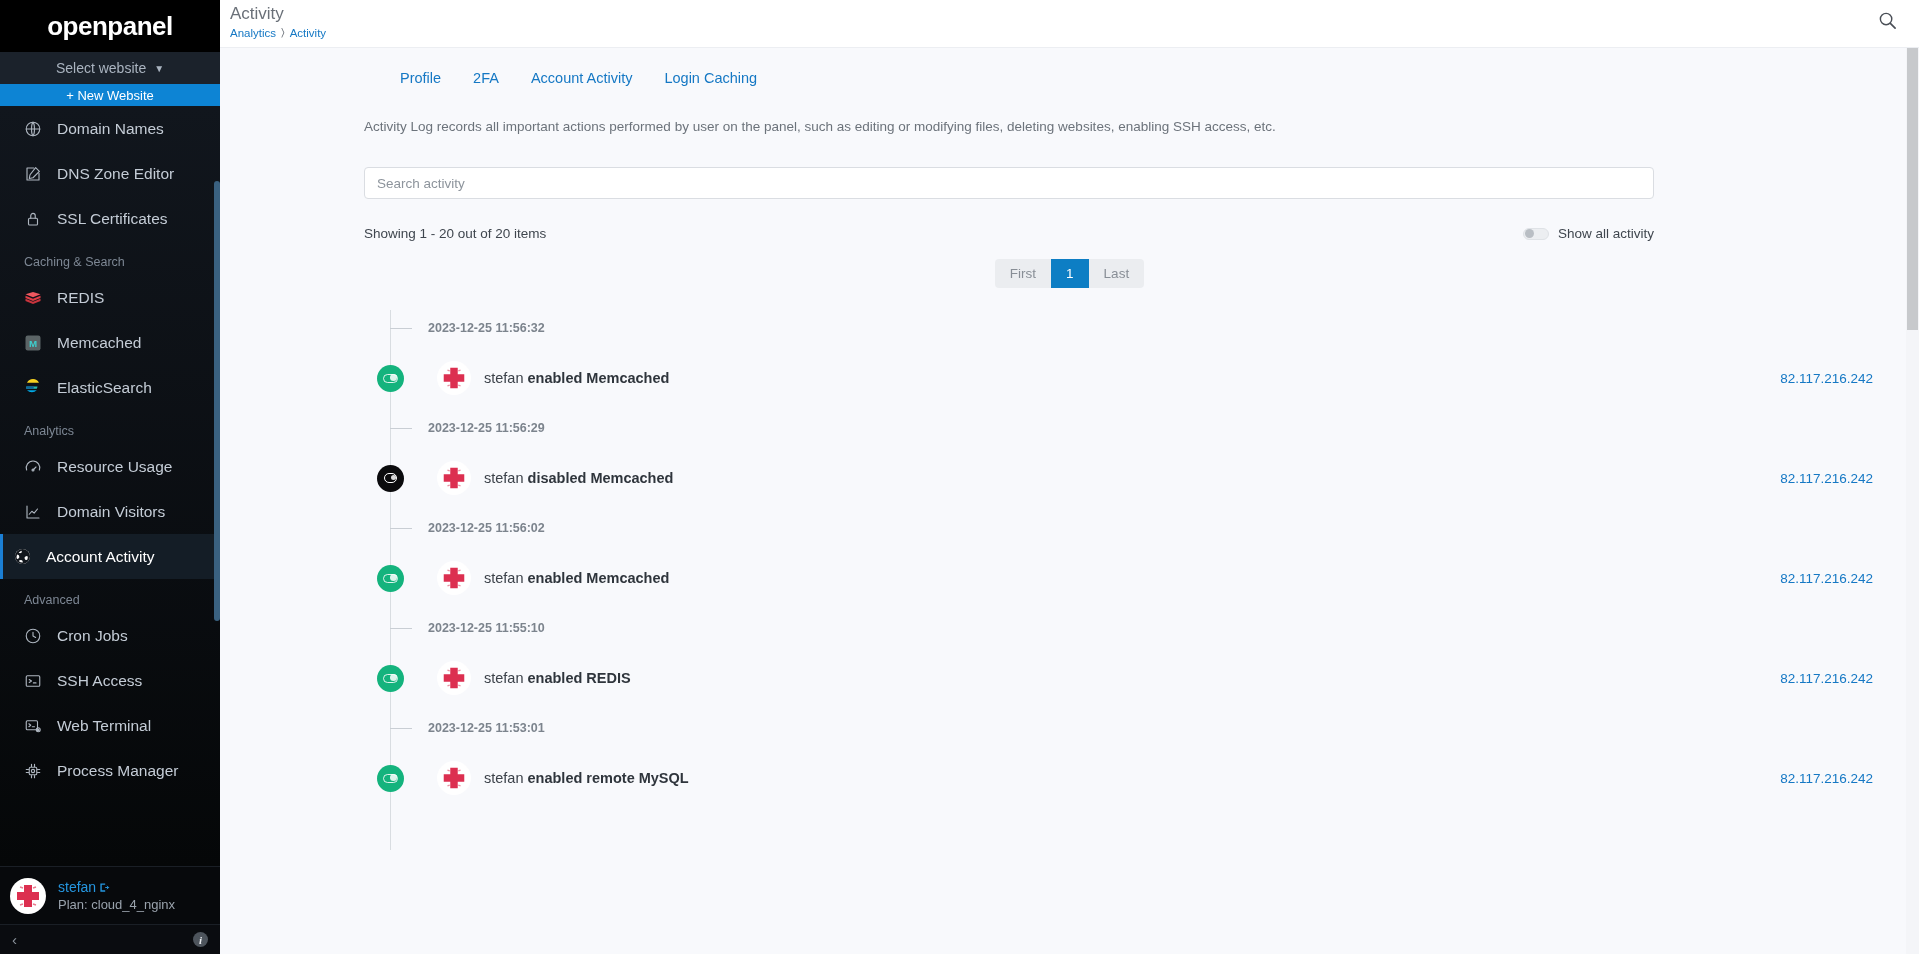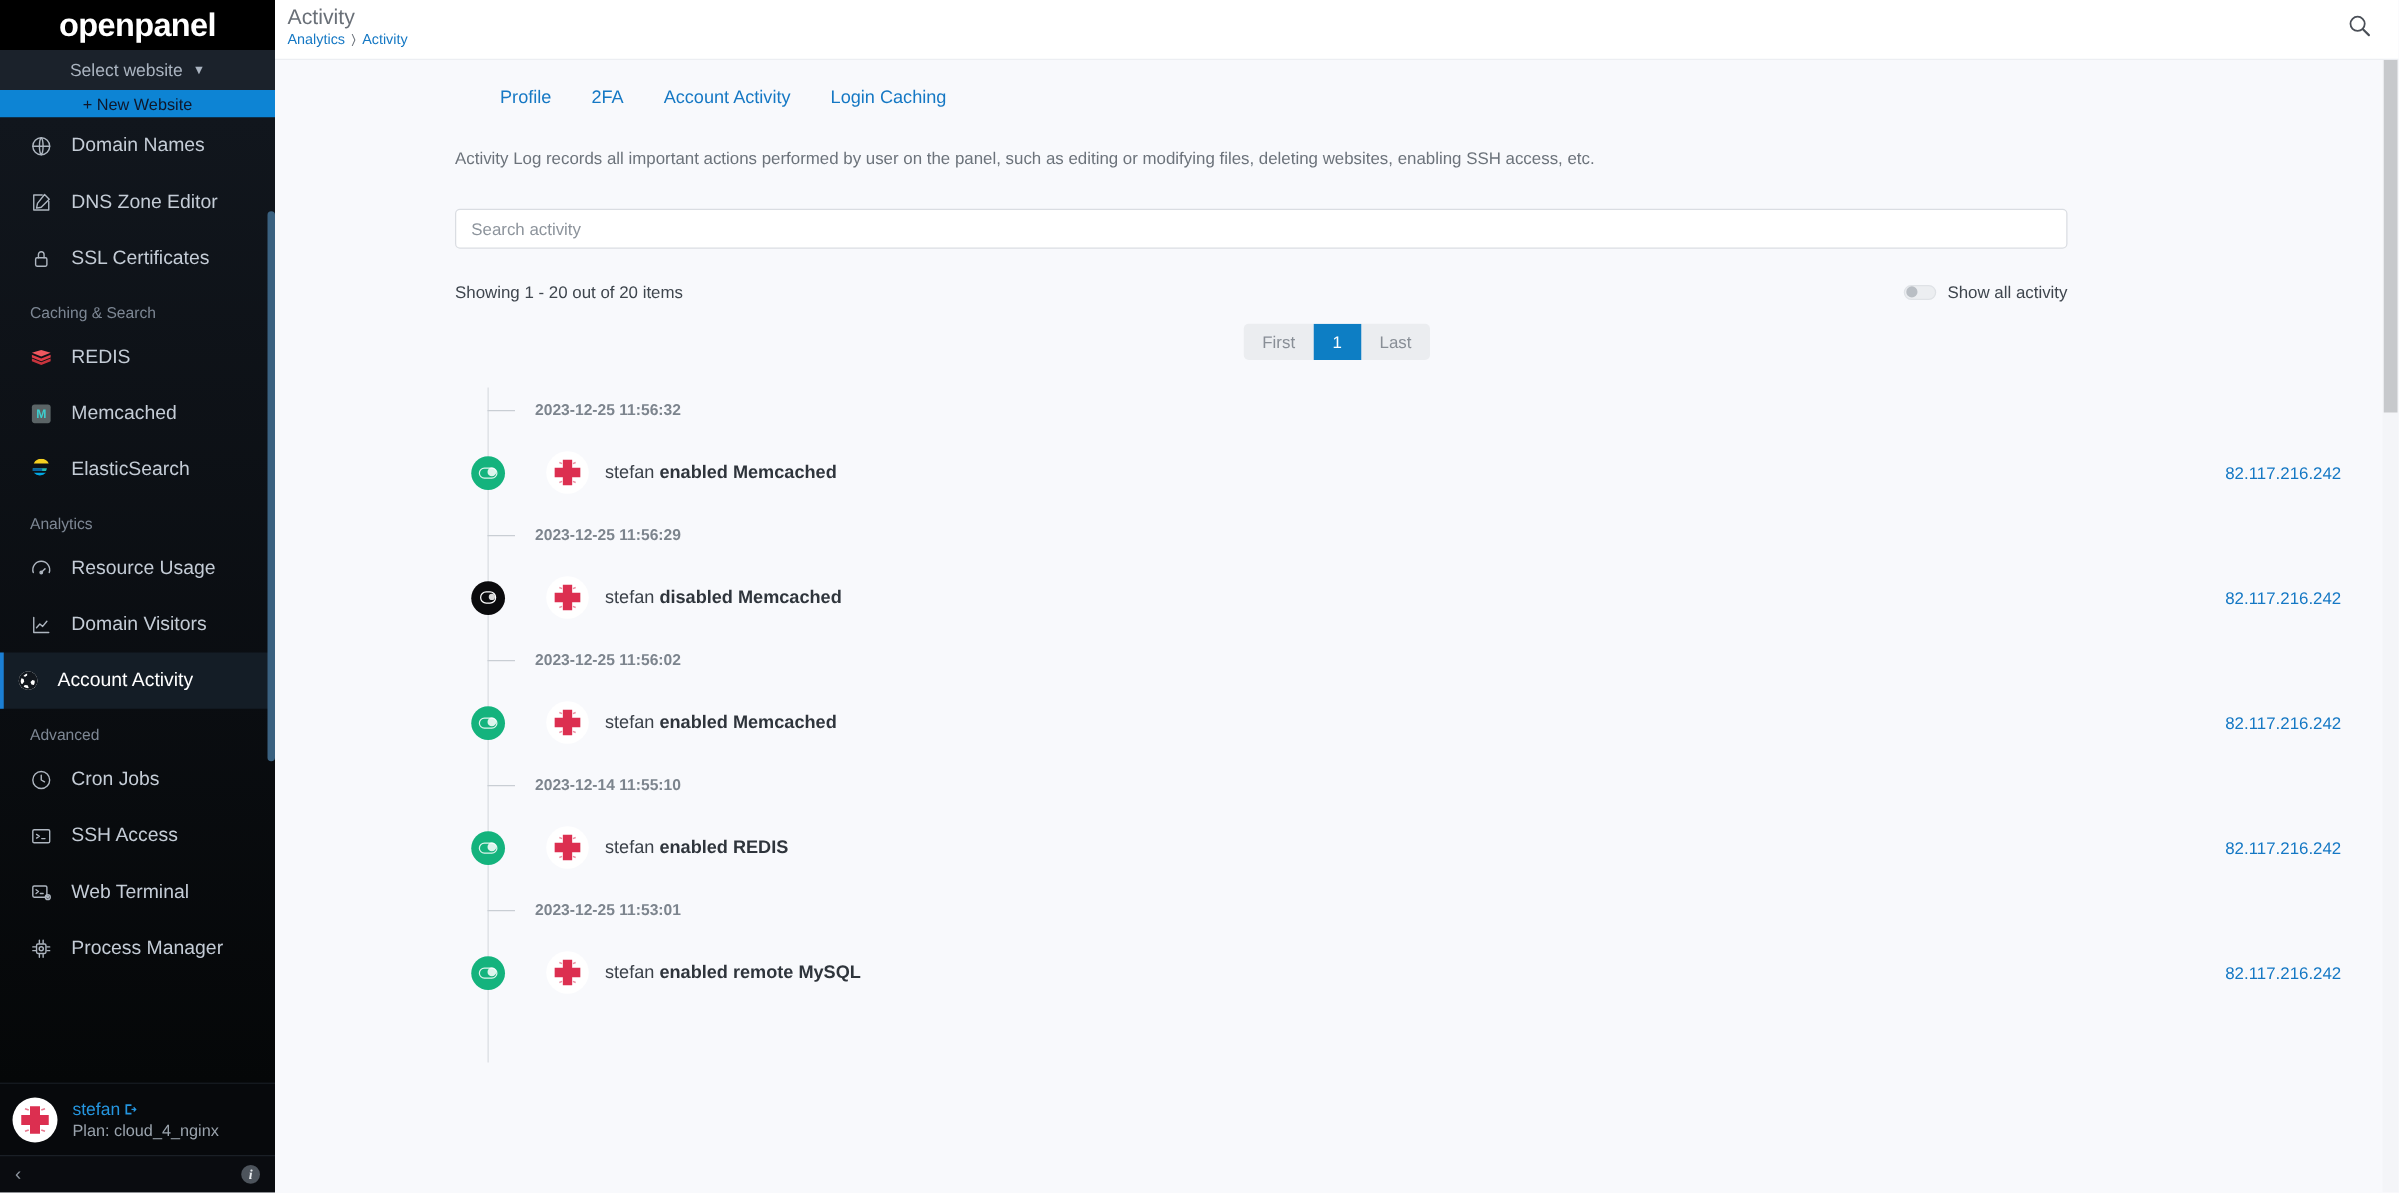--- a/index.html
+++ b/index.html
@@ -14,42 +14,42 @@
   
   .sidebar {
     width: 220px; height: 954px;
     background: #0d1117;
     position: relative;
     flex: 0 0 220px;
     display: flex; flex-direction: column;
     color: #c9d1d9;
   }
   .brand {
-    height: 40px;
+    height: 52px;
     background: #000000;
     display: flex; align-items: center; justify-content: center;
   }
   .brand-text {
     font-size: 26px; font-weight: 700; color: #ffffff;
     letter-spacing: -0.5px;
   }
   .site-select {
     height: 32px;
     background: #1b222b;
     display: flex; align-items: center; justify-content: center;
     gap: 8px;
     font-size: 14px; color: #aab4c0;
     cursor: pointer;
   }
   .chev { font-size: 10px; color: #aab4c0; }
   .new-website {
     height: 22px;
     background: #0d84d4;
     display: flex; align-items: center; justify-content: center;
-    font-size: 13px; color: #0f172a; font-weight: 500;
+    font-size: 13px; color: #ffffff; font-weight: 500;
     cursor: pointer;
   }
   .nav-scroll {
     flex: 1;
     overflow: hidden;
     position: relative;
     background: linear-gradient(180deg, #11161d 0%, #0a0d11 60%, #050708 100%);
   }
   .nav-item {
     display: flex; align-items: center;
@@ -585,21 +585,21 @@
               <svg width="28" height="28" viewBox="0 0 30 30">
                 <path d="M11 4 h8 v7 h7 v8 h-7 v7 h-8 v-7 h-7 v-8 h7 z" fill="#dc2f50"></path>
                 <path d="M8 6.5 l2.4 .9 M22 6.5 l-2.4 .9 M8 23.5 l2.4 -.9 M22 23.5 l-2.4 -.9" stroke="#eb8ea0" stroke-width="1.3" fill="none"></path>
               </svg>
             </span>
             <span class="entry-text"><span>stefan</span>&nbsp;<b>enabled Memcached</b></span>
             <span class="entry-ip">82.117.216.242</span>
           </div>
           <div class="tl-time">
             <span class="dash"></span>
-            <span class="t">2023-12-14 11:55:10</span>
+            <span class="t">2023-12-25 11:55:10</span>
           </div>
           <div class="tl-entry">
             <span class="tl-marker on">
               <span class="mini-toggle">
                 <span class="mk"></span>
               </span>
             </span>
             <span class="entry-avatar">
               <svg width="28" height="28" viewBox="0 0 30 30">
                 <path d="M11 4 h8 v7 h7 v8 h-7 v7 h-8 v-7 h-7 v-8 h7 z" fill="#dc2f50"></path>

